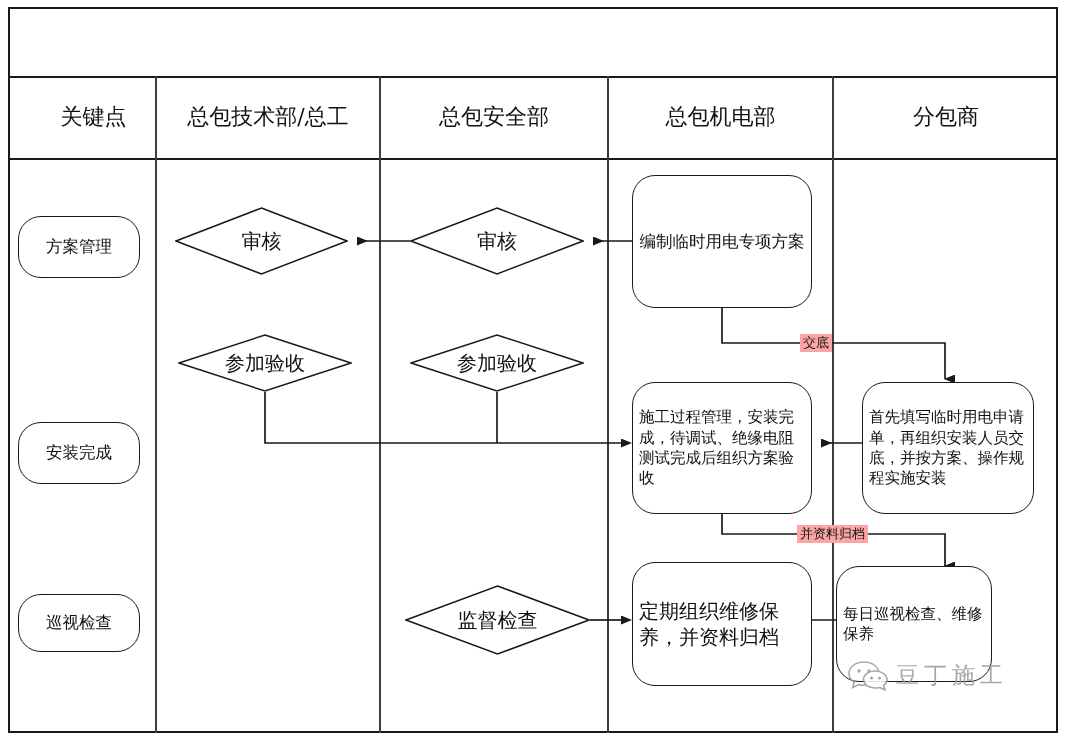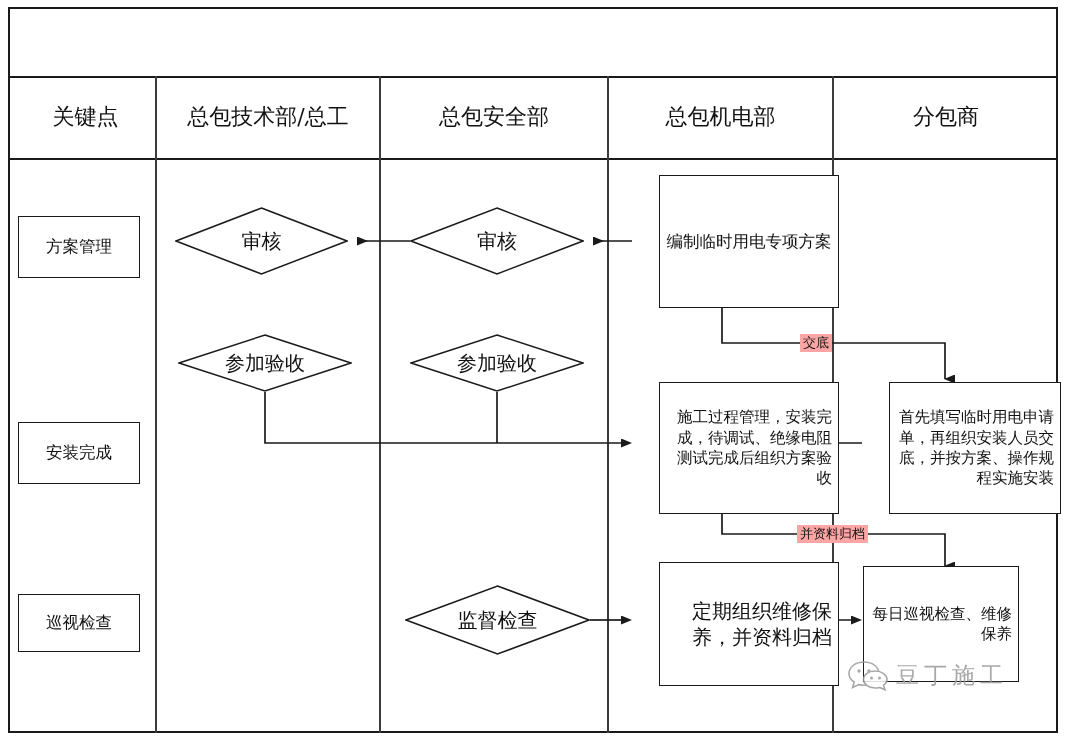--- a/index.html
+++ b/index.html
@@ -40,30 +40,30 @@
   .col-head{
     position:absolute;top:76px;height:82px;
     display:flex;align-items:center;justify-content:center;
     font-size:22px;color:#111;
   }
   
   .node{
     position:absolute;
     box-sizing:border-box;
     display:flex;align-items:center;justify-content:center;
-    text-align:right;
+    text-align:left;
     color:#111;
     line-height:1.32;
+    border-radius:23px;
   }
   .box{
     border:1.6px solid #1a1a1a;
     background:#fff;
     font-size:16.5px;
     padding:13px 6px;
-    margin-left:27px;
   }
   .keybox{
     border:1.6px solid #1a1a1a;
     background:#fff;
     font-size:16.5px;
   }
   .diamond-wrap{position:absolute;}
   .diamond-wrap svg{display:block;position:absolute;left:0;top:0;}
   .diamond-label{
     position:absolute;left:0;top:0;width:100%;height:100%;
@@ -98,21 +98,21 @@
 
   <div class="outer-frame"></div>
   <div class="title-rule"></div>
   <div class="header-rule"></div>
   <div class="vrule" style="left:155px"></div>
   <div class="vrule" style="left:379px"></div>
   <div class="vrule" style="left:607px"></div>
   <div class="vrule" style="left:832px"></div>
 
 
-  <div class="col-head" style="left:12px;width:147px">关键点</div>
+  <div class="col-head" style="left:20px;width:147px">关键点</div>
   <div class="col-head" style="left:157px;width:222px">总包技术部/总工</div>
   <div class="col-head" style="left:381px;width:226px">总包安全部</div>
   <div class="col-head" style="left:609px;width:223px">总包机电部</div>
   <div class="col-head" style="left:834px;width:224px">分包商</div>
 
   <svg class="conn" viewBox="0 0 1066 739" xmlns="http://www.w3.org/2000/svg">
     <defs>
       <marker id="arrowL" markerWidth="11" markerHeight="9" refX="10" refY="4.5" orient="auto" markerUnits="userSpaceOnUse">
         <path d="M11,0 L11,9 L0,4.5 z" fill="#1a1a1a"></path>
       </marker>

